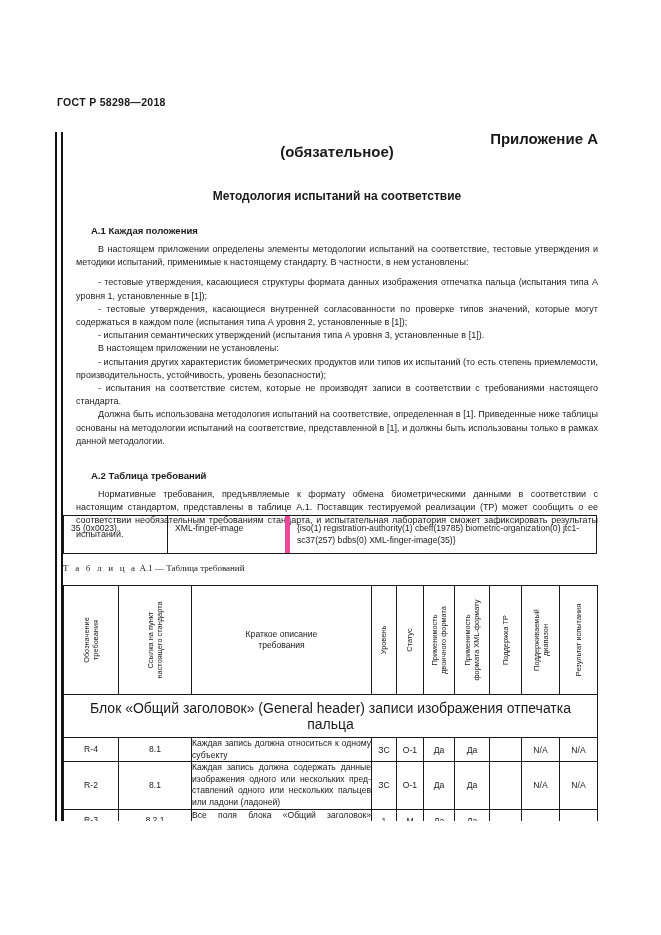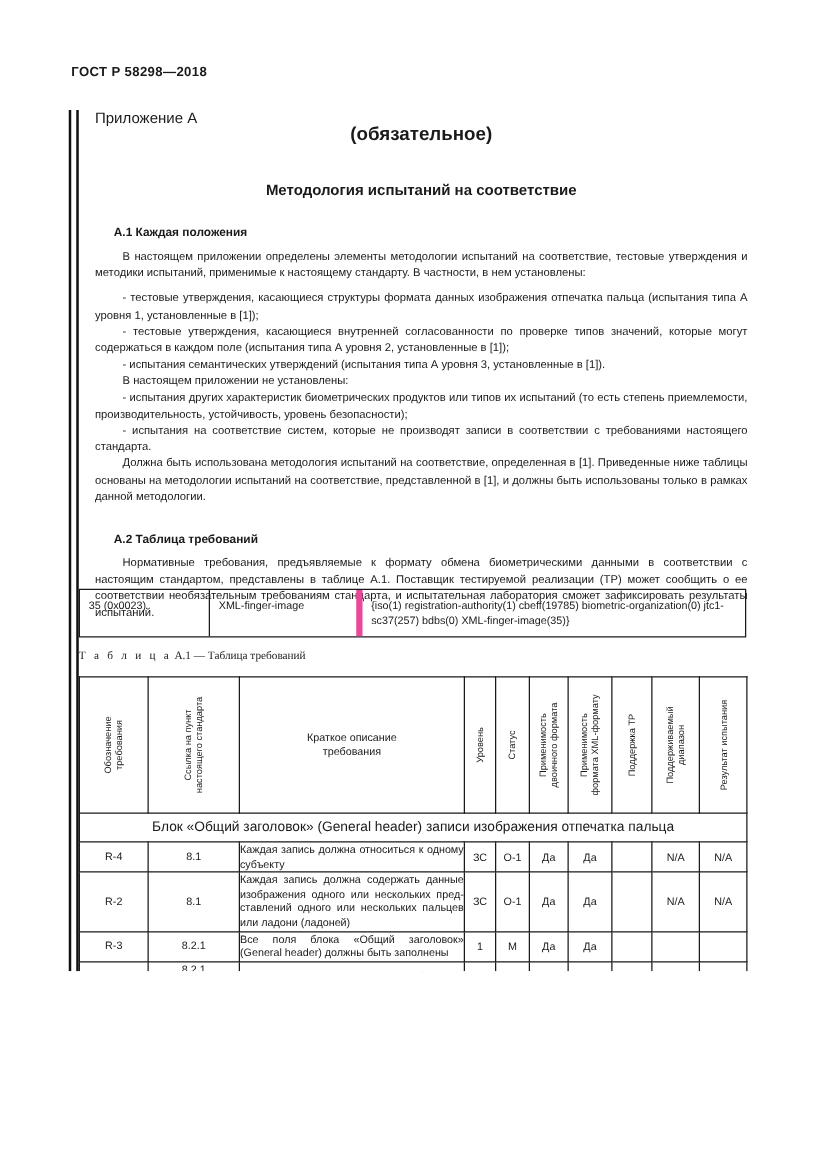--- a/index.html
+++ b/index.html
@@ -10,20 +10,21 @@
   body {
     font-family: "Liberation Sans", sans-serif;
     color: #1a1a1a;
   }
   #page {
     position: relative;
     width: 661px;
     height: 777px;
     background: #ffffff;
     overflow: hidden;
+    margin-top: 44px;
   }
 
   
   .doc-header {
     position: absolute;
     left: 57px;
     top: 52px;
     font-size: 10.5px;
     font-weight: bold;
     letter-spacing: 0.3px;
@@ -44,23 +45,23 @@
 
   
   .content {
     position: absolute;
     left: 76px;
     top: 88px;
     width: 522px;
   }
 
   .annex-title {
-    text-align: left;
-    font-size: 12px;
-    font-weight: normal;
+    text-align: right;
+    font-size: 15px;
+    font-weight: bold;
     line-height: 13px;
     margin: 0;
   }
   .annex-sub {
     text-align: center;
     font-size: 15px;
     font-weight: bold;
     line-height: 13px;
     margin: 0;
   }
@@ -155,21 +156,21 @@
 
   th.desc {
     font-size: 8.6px;
     line-height: 11px;
     text-align: center;
     vertical-align: middle;
   }
 
   tr.blockrow td {
     text-align: center;
-    font-size: 11px;
+    font-size: 14px;
     padding: 5px 4px 5px 4px;
   }
 
   td.code, td.ref {
     text-align: center;
     vertical-align: middle;
     padding: 5px 3px;
     line-height: 11.4px;
   }
   td.descr {

